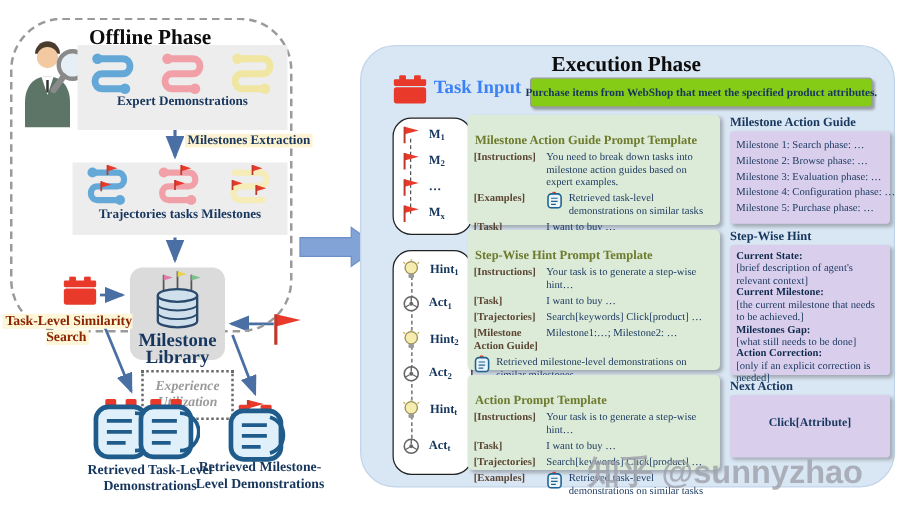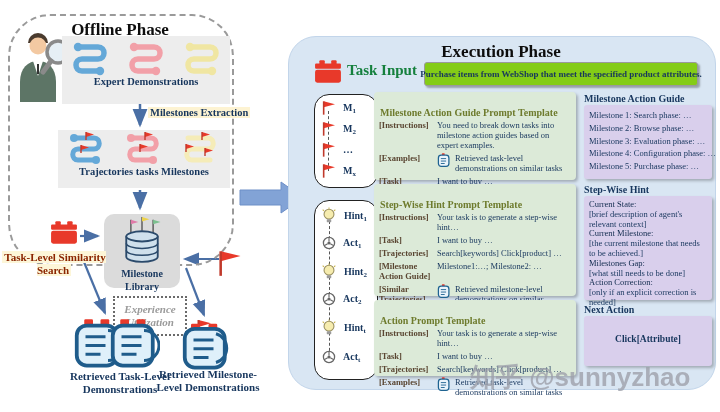--- a/index.html
+++ b/index.html
@@ -13,32 +13,32 @@
   .offline-title{left:8px;top:20px;width:224px;text-align:center;font-weight:bold;font-size:17px;color:#0d0d0d;}
   .graybox{background:#ededed;}
   .expert-box{left:62px;top:36px;width:168px;height:68px;}
   .traj-box{left:58px;top:130px;width:172px;height:58px;}
   .traj-row{display:flex;justify-content:space-around;align-items:center;padding-top:4px;}
   .box-label{text-align:center;font-weight:bold;font-size:10.5px;color:#17365d;}
   .sq{position:relative;width:48px;height:36px;}
   .extraction-label{left:148px;top:107px;font-weight:bold;font-size:10.5px;color:#17365d;
                     background:#fdf3d2;padding:0 2px;white-space:nowrap;}
   .library-box{left:104px;top:214px;width:76px;height:74px;background:#dbdbdb;border-radius:10px;text-align:center;}
-  .library-label{font-weight:bold;font-size:10px;color:#17365d;line-height:13px;margin-top:1px;}
+  .library-label{font-weight:bold;font-size:15px;color:#17365d;line-height:13px;margin-top:1px;}
   .search-label{font-weight:bold;font-size:11px;color:#8b2500;text-align:center;line-height:13px;}
   .search-label span{background:#fdf6d8;padding:0 2px;}
   .exp-box{left:113px;top:296px;width:70px;height:36px;border:2px dotted #6a6a6a;background:#fff;
            display:flex;align-items:center;justify-content:center;}
   .exp-label{font-weight:bold;font-style:italic;font-size:11px;color:#9a9a9a;text-align:center;line-height:13px;}
   .retrieved-label{font-weight:bold;font-size:11px;color:#17365d;text-align:center;line-height:12.5px;}
 
   
   .exec-panel{left:288px;top:36px;width:426px;height:352px;background:#d9e6f3;border:1px solid #c2d5ea;border-radius:28px;}
   .exec-title{left:288px;top:42px;width:426px;text-align:center;font-weight:bold;font-size:17px;color:#0d0d0d;}
-  .task-input-label{left:347px;top:62px;font-weight:bold;font-size:15px;color:#15803d;}
+  .task-input-label{left:347px;top:62px;font-weight:bold;font-size:15px;color:#3b82f6;}
   .task-input-box{left:424px;top:62px;width:272px;height:22px;background:#84cc16;border:1px solid #9a9a9a;
                   border-radius:3px;box-shadow:2px 2px 2px rgba(0,0,0,0.3);
                   display:flex;align-items:center;justify-content:center;
                   font-weight:bold;font-size:9px;color:#17365d;white-space:nowrap;}
   .seq-box{background:#fff;border:1.6px solid #222;border-radius:15px;margin-left:12px;}
   .flags-box{left:302px;top:94px;width:62px;height:92px;}
   .hintact-box{left:302px;top:200px;width:62px;height:178px;}
   .seq-item{position:absolute;display:flex;align-items:center;}
   .seq-label{font-weight:bold;font-size:10px;color:#17365d;margin-left:6px;}
   .seq-label .sub{font-size:7px;vertical-align:-2px;}
@@ -49,21 +49,21 @@
   .tmpl-title{font-weight:bold;font-size:10px;color:#6e7b2d;margin:1px 0 2px 1px;}
   .tmpl-row{display:flex;margin-bottom:3px;}
   .tmpl-label{flex:0 0 58px;font-weight:bold;font-size:8.5px;color:#5a4632;line-height:10px;}
   .tmpl-value{flex:1;font-size:8.5px;color:#17365d;line-height:10px;display:flex;align-items:flex-start;}
   .tmpl-value .nb{margin-right:4px;flex:0 0 auto;}
 
   .out-title{left:584px;width:130px;font-weight:bold;font-size:10px;color:#17365d;}
   .out-box{left:584px;width:128px;background:#d9cfec;border-radius:3px;
            box-shadow:2px 2px 3px rgba(0,0,0,0.25);padding:4px 5px;box-sizing:border-box;}
   .guide-line{font-size:8.5px;color:#17365d;line-height:12.8px;white-space:nowrap;}
-  .hint-head{font-weight:normal;font-size:8.5px;color:#102a4d;line-height:9.8px;}
+  .hint-head{font-weight:bold;font-size:8.5px;color:#102a4d;line-height:9.8px;}
   .hint-detail{font-size:8.5px;color:#17365d;line-height:9.8px;}
   .next-action-value{font-weight:bold;font-size:9.5px;color:#17365d;text-align:center;margin-top:14px;}
 
   .watermark{left:470px;top:360px;width:250px;font-family:"Liberation Sans",sans-serif;
              font-size:26px;font-weight:bold;color:rgba(158,160,170,0.8);white-space:nowrap;}
 </style>
 </head>
 <body>
 
 <div class="canvas">
@@ -391,21 +391,20 @@
     </div>
     <div class="tmpl-row">
       <div class="tmpl-label">[Trajectories]</div>
       <div class="tmpl-value">Search[keywords]  Click[product] …</div>
     </div>
     <div class="tmpl-row">
       <div class="tmpl-label">[Milestone Action Guide]</div>
       <div class="tmpl-value">Milestone1:…; Milestone2: …</div>
     </div>
     <div class="tmpl-row">
-      <div class="tmpl-label">[Similar Trajectories]</div>
       <div class="tmpl-value">
         <span class="nb">
             <svg width="14" height="14" viewBox="0 0 20 20">
               <rect x="7" y="0.5" width="4" height="4" rx="0.8" fill="#e8392a"></rect>
               <rect x="2" y="3" width="15" height="16" rx="4" fill="#eaf4fb" stroke="#1f6391" stroke-width="1.8"></rect>
               <line x1="5.5" y1="8" x2="13" y2="8" stroke="#1f6391" stroke-width="1.3"></line>
               <line x1="5.5" y1="11.5" x2="13" y2="11.5" stroke="#1f6391" stroke-width="1.3"></line>
               <line x1="5.5" y1="15" x2="11" y2="15" stroke="#1f6391" stroke-width="1.3"></line>
             </svg>
           </span>

